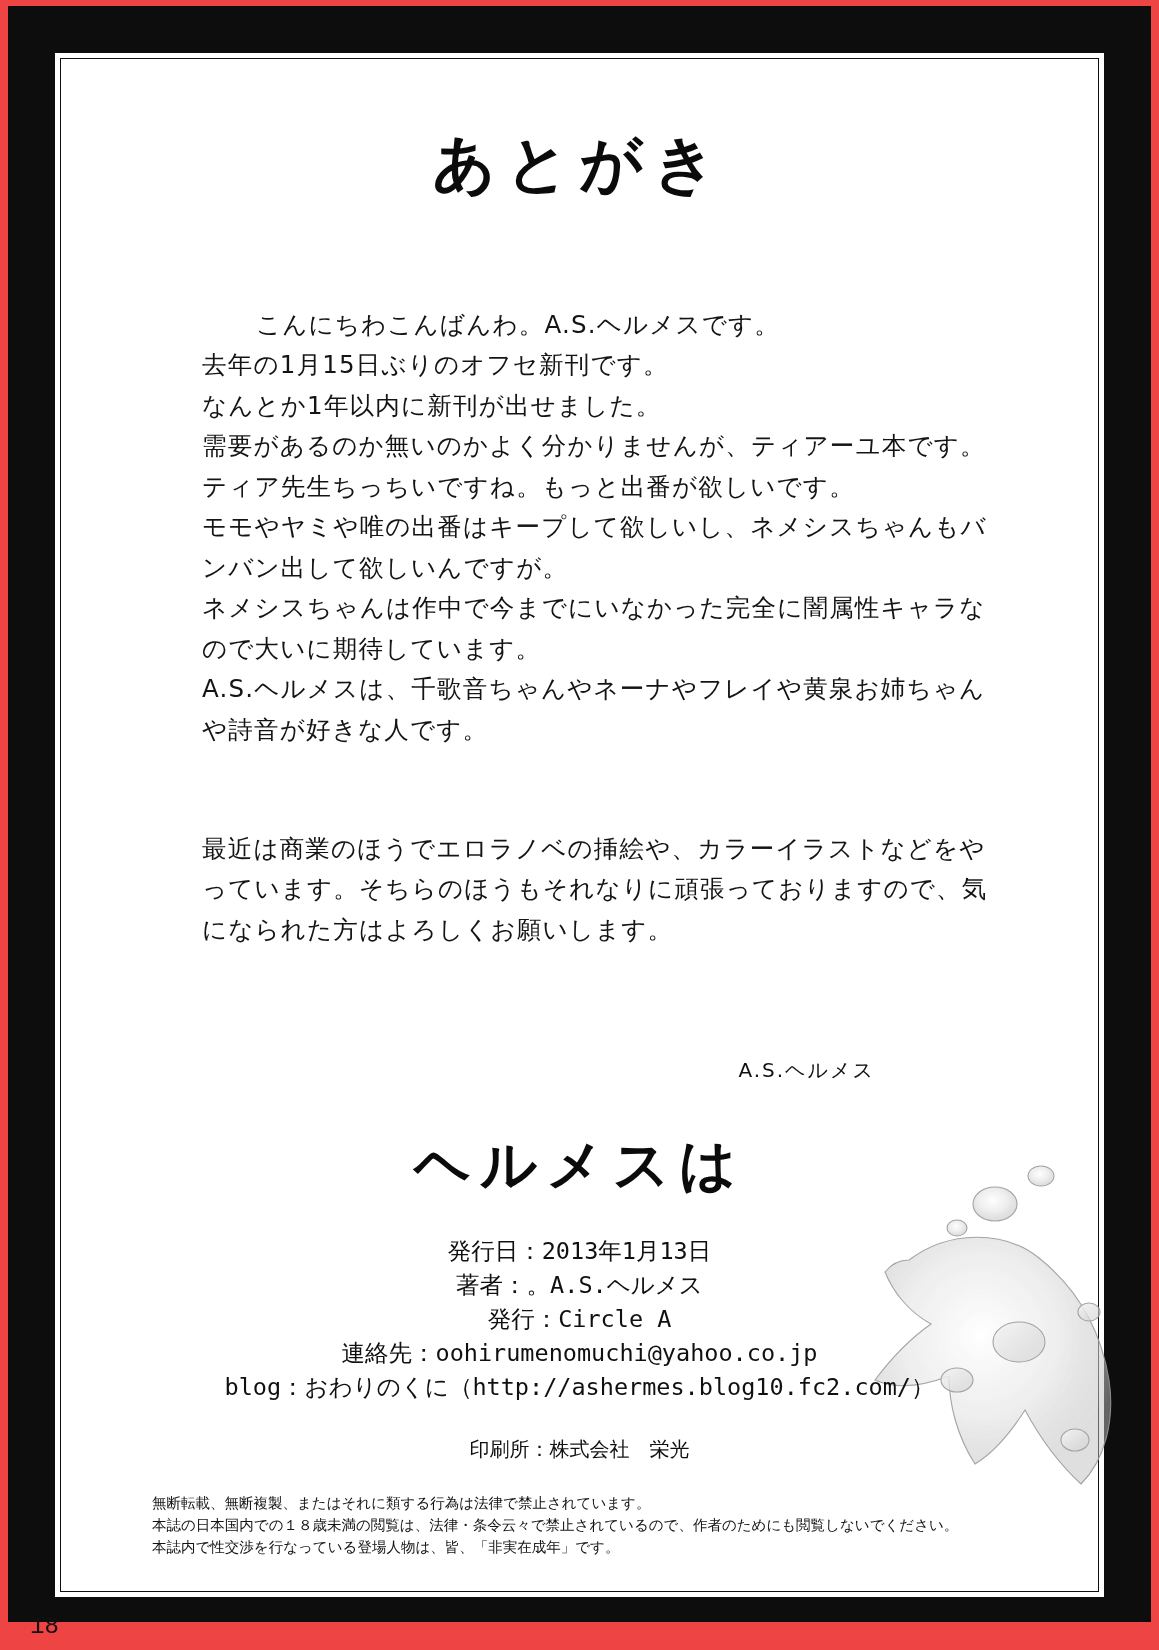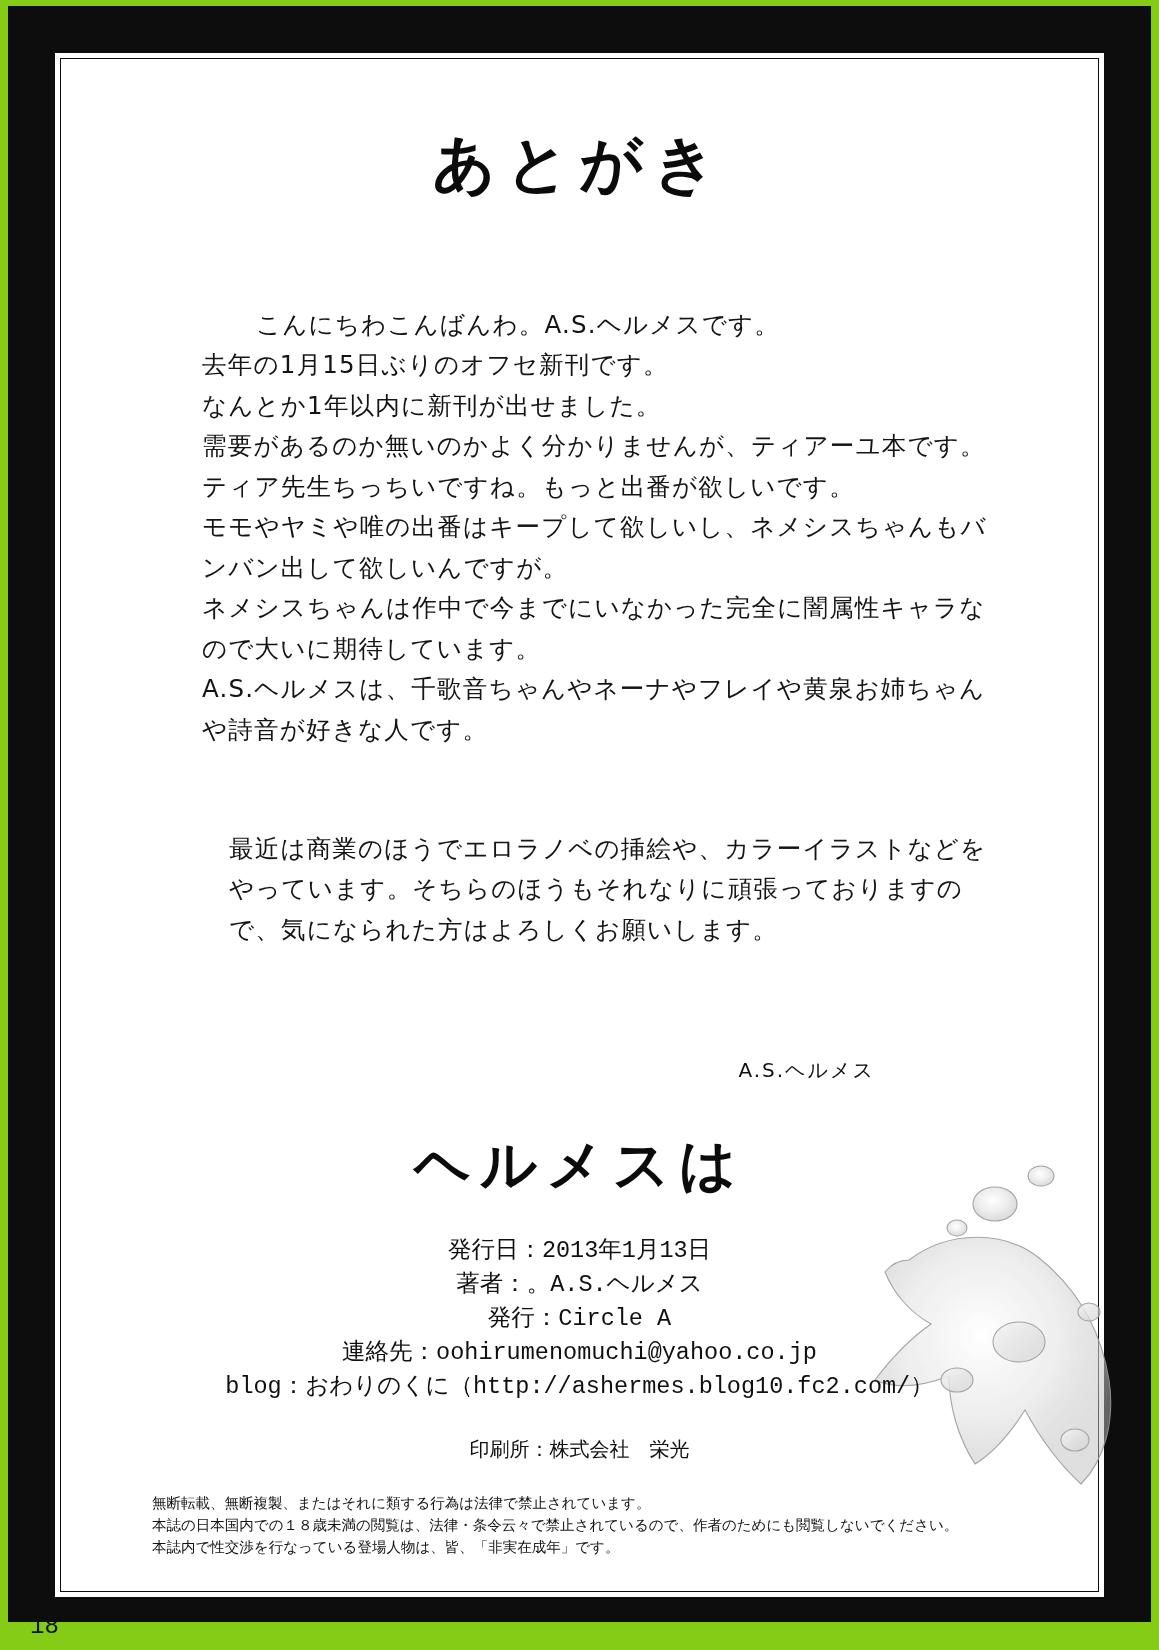--- a/index.html
+++ b/index.html
@@ -13,21 +13,21 @@
     position: relative;
     font-family: "Liberation Sans", sans-serif;
     color: #111111;
     overflow: hidden;
   }
 
   
   .page {
     position: absolute;
     inset: 0;
-    background: #84cc16;
+    background: #ef4444;
   }
 
   .ornament-frame {
     position: absolute;
     left: 8px;
     top: 6px;
     right: 8px;
     bottom: 28px;
     pointer-events: none;
   }
@@ -102,21 +102,21 @@
     margin-top: 58px;
     margin-left: 106px;
     margin-right: 60px;
     font-family: "DejaVu Sans", sans-serif;
     font-size: 24.5px;
     line-height: 40.5px;
     letter-spacing: 1.2px;
     color: #141414;
     white-space: pre-wrap;
   }
-  .afterword .para2 { display: block; margin-top: 38px; margin-left: 27px; }
+  .afterword .para2 { display: block; margin-top: 38px; }
 
   .signature {
     margin-top: 26px;
     margin-right: 188px;
     text-align: right;
     font-family: "DejaVu Sans", sans-serif;
     font-size: 20px;
     letter-spacing: 2px;
   }
 
@@ -131,21 +131,21 @@
   }
 
   .colophon {
     margin-top: 30px;
     text-align: center;
     font-family: "DejaVu Sans Mono", monospace;
     font-size: 23.5px;
     line-height: 34px;
     color: #101010;
   }
-  .colophon .row { display: block; font-family: Liberation Mono, monospace; }
+  .colophon .row { display: block; }
   .colophon .printer { display: block; margin-top: 28px; font-size: 20px; }
 
   .legal {
     position: absolute;
     left: 56px;
     right: 40px;
     bottom: 8px;
     font-family: "DejaVu Sans", sans-serif;
     font-size: 14.5px;
     line-height: 22px;

